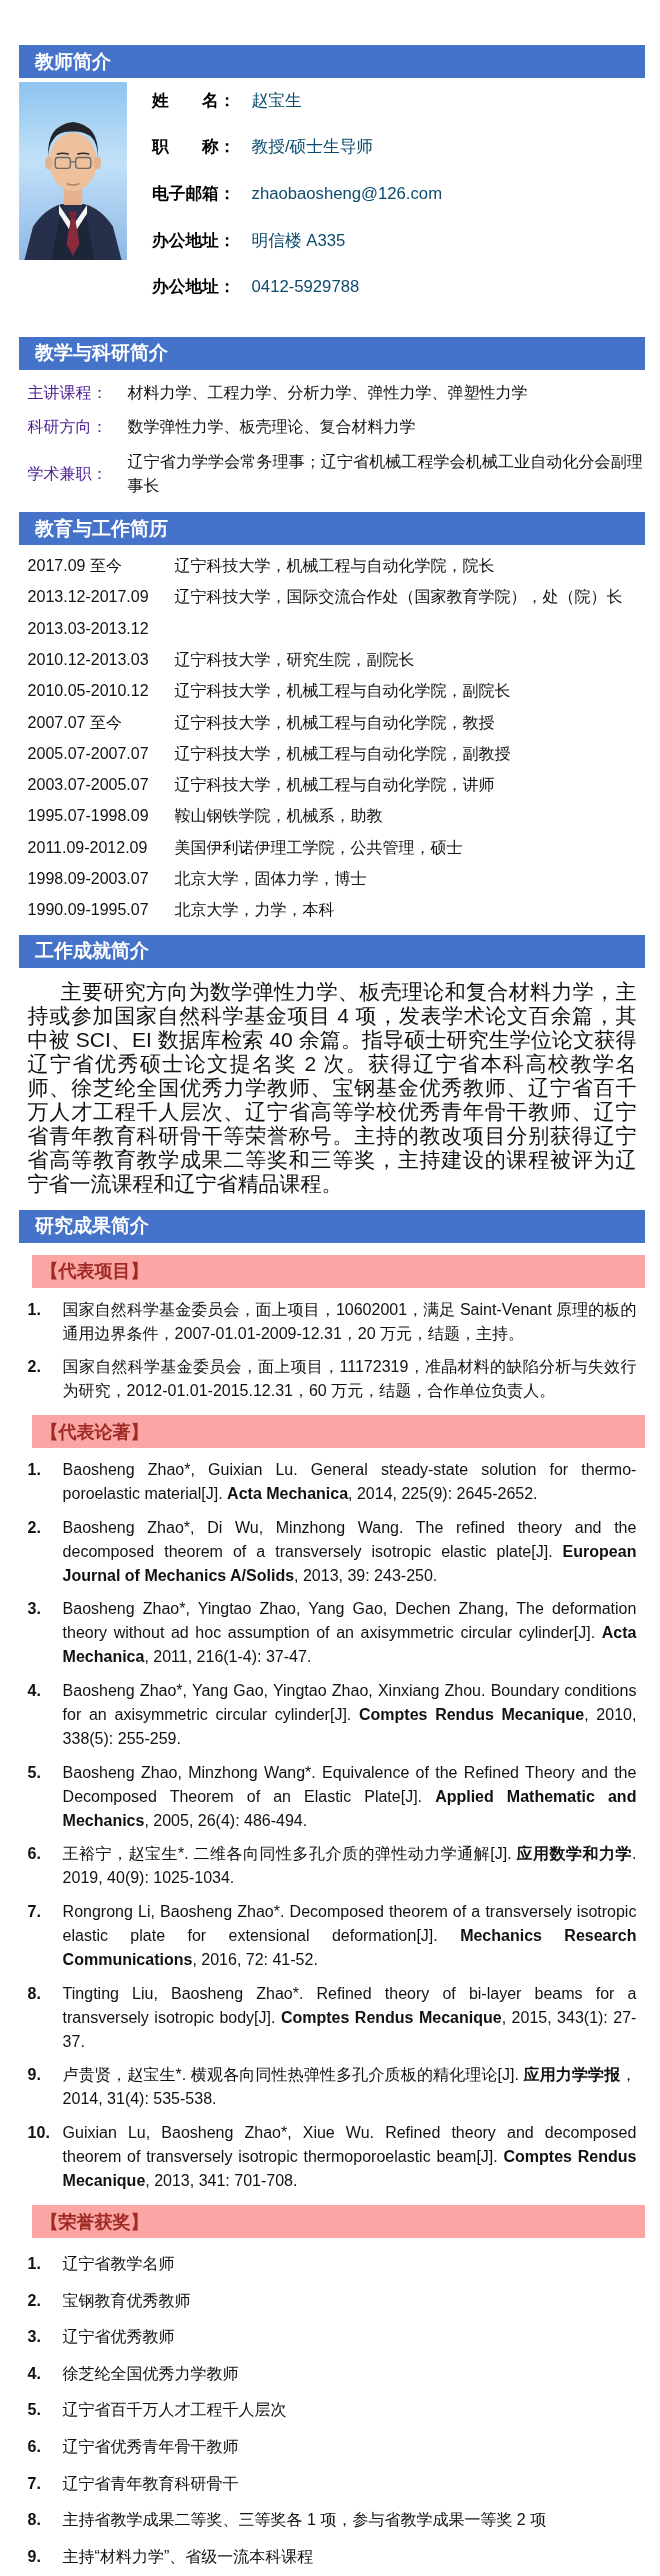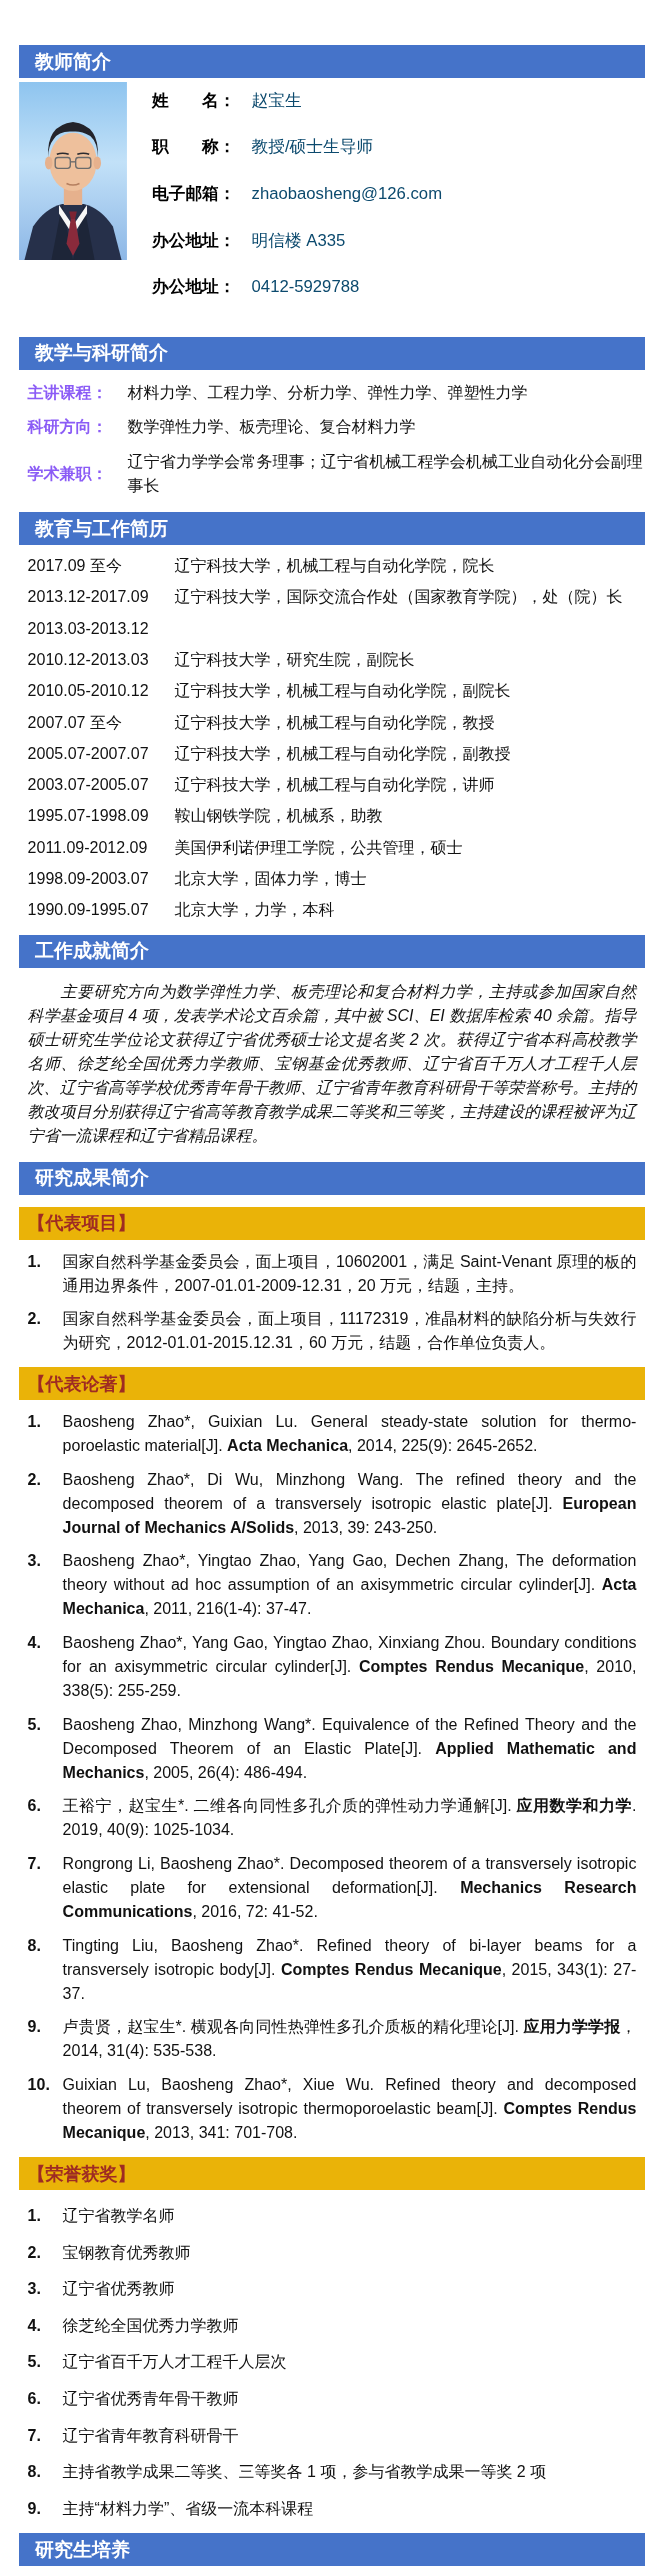--- a/index.html
+++ b/index.html
@@ -21,35 +21,35 @@
   .bar.first{margin-top:0;}
   
   .profile{display:flex;margin-top:4.3px;}
   .photo{width:108px;height:178px;flex:none;overflow:hidden;}
   .fields{margin-left:25px;flex:1;padding-top:7.6px;}
   .field{display:flex;font-size:16.7px;line-height:21.6px;margin-bottom:25px;}
   .flabel{color:#000000;font-weight:bold;width:92px;flex:none;}
   .fvalue{margin-left:7.6px;color:#0c4a6e;}
   
   .lrow{display:flex;align-items:center;font-size:16px;line-height:24px;margin-top:10.8px;padding:0 2.2px 0 8.6px;}
-  .llabel{width:100px;flex:none;color:#8b5cf6;font-weight:bold;}
+  .llabel{width:100px;flex:none;color:#4c1d95;font-weight:normal;}
   .lvalue{flex:1;text-align:justify;}
   
   .timeline{margin-top:1px;}
   .trow{display:flex;font-size:16px;line-height:20.5px;margin-top:10.8px;padding-left:8.6px;}
   .tdate{width:147px;flex:none;}
   .tdesc{flex:1;}
   
-  .para{font-size:16px;line-height:24px;text-align:justify;margin:12px 8.6px 0 8.6px;font-style:italic;}
+  .para{font-size:21px;line-height:24px;text-align:justify;margin:12px 8.6px 0 8.6px;}
   .para.indent{text-indent:33px;}
   .para.loose{line-height:25px;}
   
   .band{
-    height:33px;background:#eab308;display:flex;align-items:center;
-    padding-left:8.6px;margin-top:12px;box-sizing:border-box;
+    height:33px;background:#fca5a5;display:flex;align-items:center;
+    padding-left:8.6px;margin-top:12px;box-sizing:border-box;margin-left:13px;
   }
   .band .bandtext{color:#9E2B23;font-size:18px;font-weight:bold;}
   
   .numlist{list-style:none;margin:4.3px 8.6px 0 8.6px;padding:0;counter-reset:item;}
   .numlist li{
     counter-increment:item;position:relative;padding-left:35px;
     font-size:16px;line-height:24px;text-align:justify;margin-top:9.7px;
   }
   .numlist li::before{
     content:counter(item) ".";

